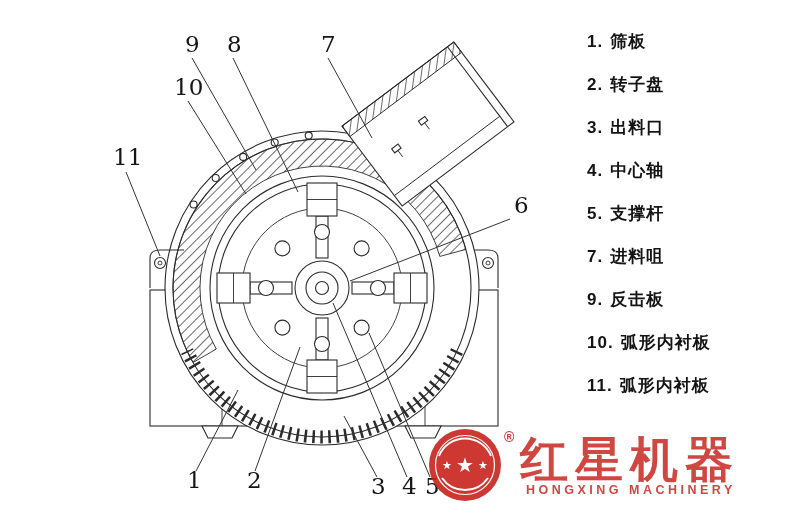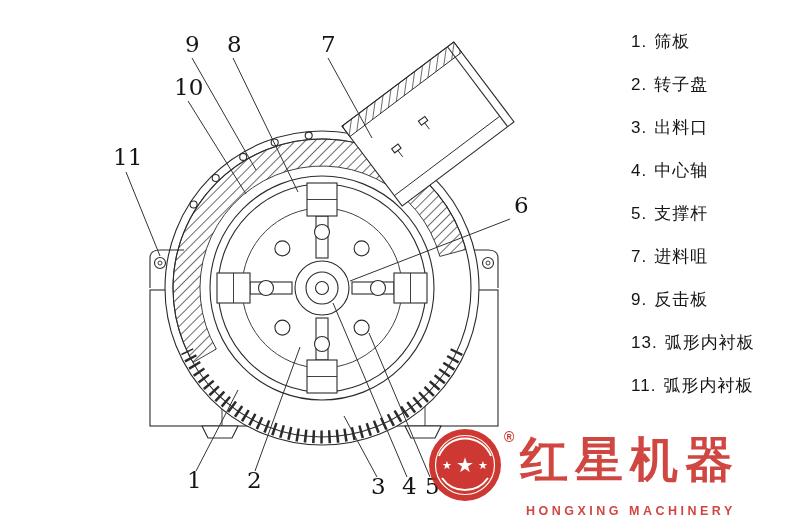--- a/index.html
+++ b/index.html
@@ -7,29 +7,29 @@
   .page { position:relative; width:800px; height:530px; background:#fff; overflow:hidden; }
 
   svg.diagram { position:absolute; left:0; top:0; }
   .st   { stroke:#2b2b2b; fill:none; stroke-width:1.1; }
   .stw  { stroke:#2b2b2b; fill:#ffffff; stroke-width:1.1; }
   .thin { stroke:#2b2b2b; fill:none; stroke-width:0.9; }
   .leader { stroke:#333; stroke-width:1; fill:none; }
   .callout { font-family:"DejaVu Serif", serif; font-size:23px; fill:#151515; }
 
   .legend { position:absolute; left:587px; top:30px; display:flex; flex-direction:column; gap:19px; z-index:2; }
-  .legend-row { font-size:17px; font-weight:400; color:#141414; line-height:24px; white-space:nowrap; letter-spacing:1px;margin-left:44px; }
+  .legend-row { font-size:17px; font-weight:700; color:#141414; line-height:24px; white-space:nowrap; letter-spacing:1px; }
   .legend-row .num { margin-right:7px; }
 
   .watermark { position:absolute; left:0; top:0; width:800px; height:530px; pointer-events:none; z-index:3; }
   .logo { position:absolute; left:426px; top:426px; opacity:0.9; }
   .reg  { position:absolute; left:504px; top:429px; font-size:14px; font-weight:700; color:#c8231d; opacity:0.9; }
   .brand-cn { position:absolute; left:520px; top:434px; font-size:48px; font-weight:700;
               letter-spacing:7px; color:#c8231d; opacity:0.84; line-height:52px; white-space:nowrap; }
-  .brand-en { position:absolute; left:526px; top:504px; font-size:12.5px; font-weight:700;
+  .brand-en { position:absolute; left:526px; top:483px; font-size:12.5px; font-weight:700;
               letter-spacing:3.5px; color:#c8231d; opacity:0.84; white-space:nowrap; }
 </style>
 </head>
 <body>
 
 <div class="page">
 
   <svg class="diagram" width="800" height="530" viewBox="0 0 800 530">
     <defs>
       <pattern id="hatch" patternUnits="userSpaceOnUse" width="7" height="7" patternTransform="rotate(45)">
@@ -156,21 +156,21 @@
   </svg>
 
   <div class="legend">
     <div class="legend-row"><span class="num">1.</span><span>筛板</span></div>
     <div class="legend-row"><span class="num">2.</span><span>转子盘</span></div>
     <div class="legend-row"><span class="num">3.</span><span>出料口</span></div>
     <div class="legend-row"><span class="num">4.</span><span>中心轴</span></div>
     <div class="legend-row"><span class="num">5.</span><span>支撑杆</span></div>
     <div class="legend-row"><span class="num">7.</span><span>进料咀</span></div>
     <div class="legend-row"><span class="num">9.</span><span>反击板</span></div>
-    <div class="legend-row"><span class="num">13.</span><span>弧形内衬板</span></div>
+    <div class="legend-row"><span class="num">10.</span><span>弧形内衬板</span></div>
     <div class="legend-row"><span class="num">11.</span><span>弧形内衬板</span></div>
   </div>
 
   <div class="watermark">
     <svg class="logo" width="78" height="78" viewBox="0 0 78 78">
       <circle cx="39" cy="39" r="36" fill="#c8231d"></circle>
       <circle cx="39" cy="39" r="29.5" fill="none" stroke="#ffffff" stroke-width="1.2"></circle>
       <path d="M13,30 A28,28 0 0 1 65,30" fill="none" stroke="#ffffff" stroke-width="2"></path>
       <path d="M16,52 A28,28 0 0 0 62,52" fill="none" stroke="#ffffff" stroke-width="2"></path>
       <text x="39" y="46" text-anchor="middle" font-size="20" fill="#ffffff">★</text>

